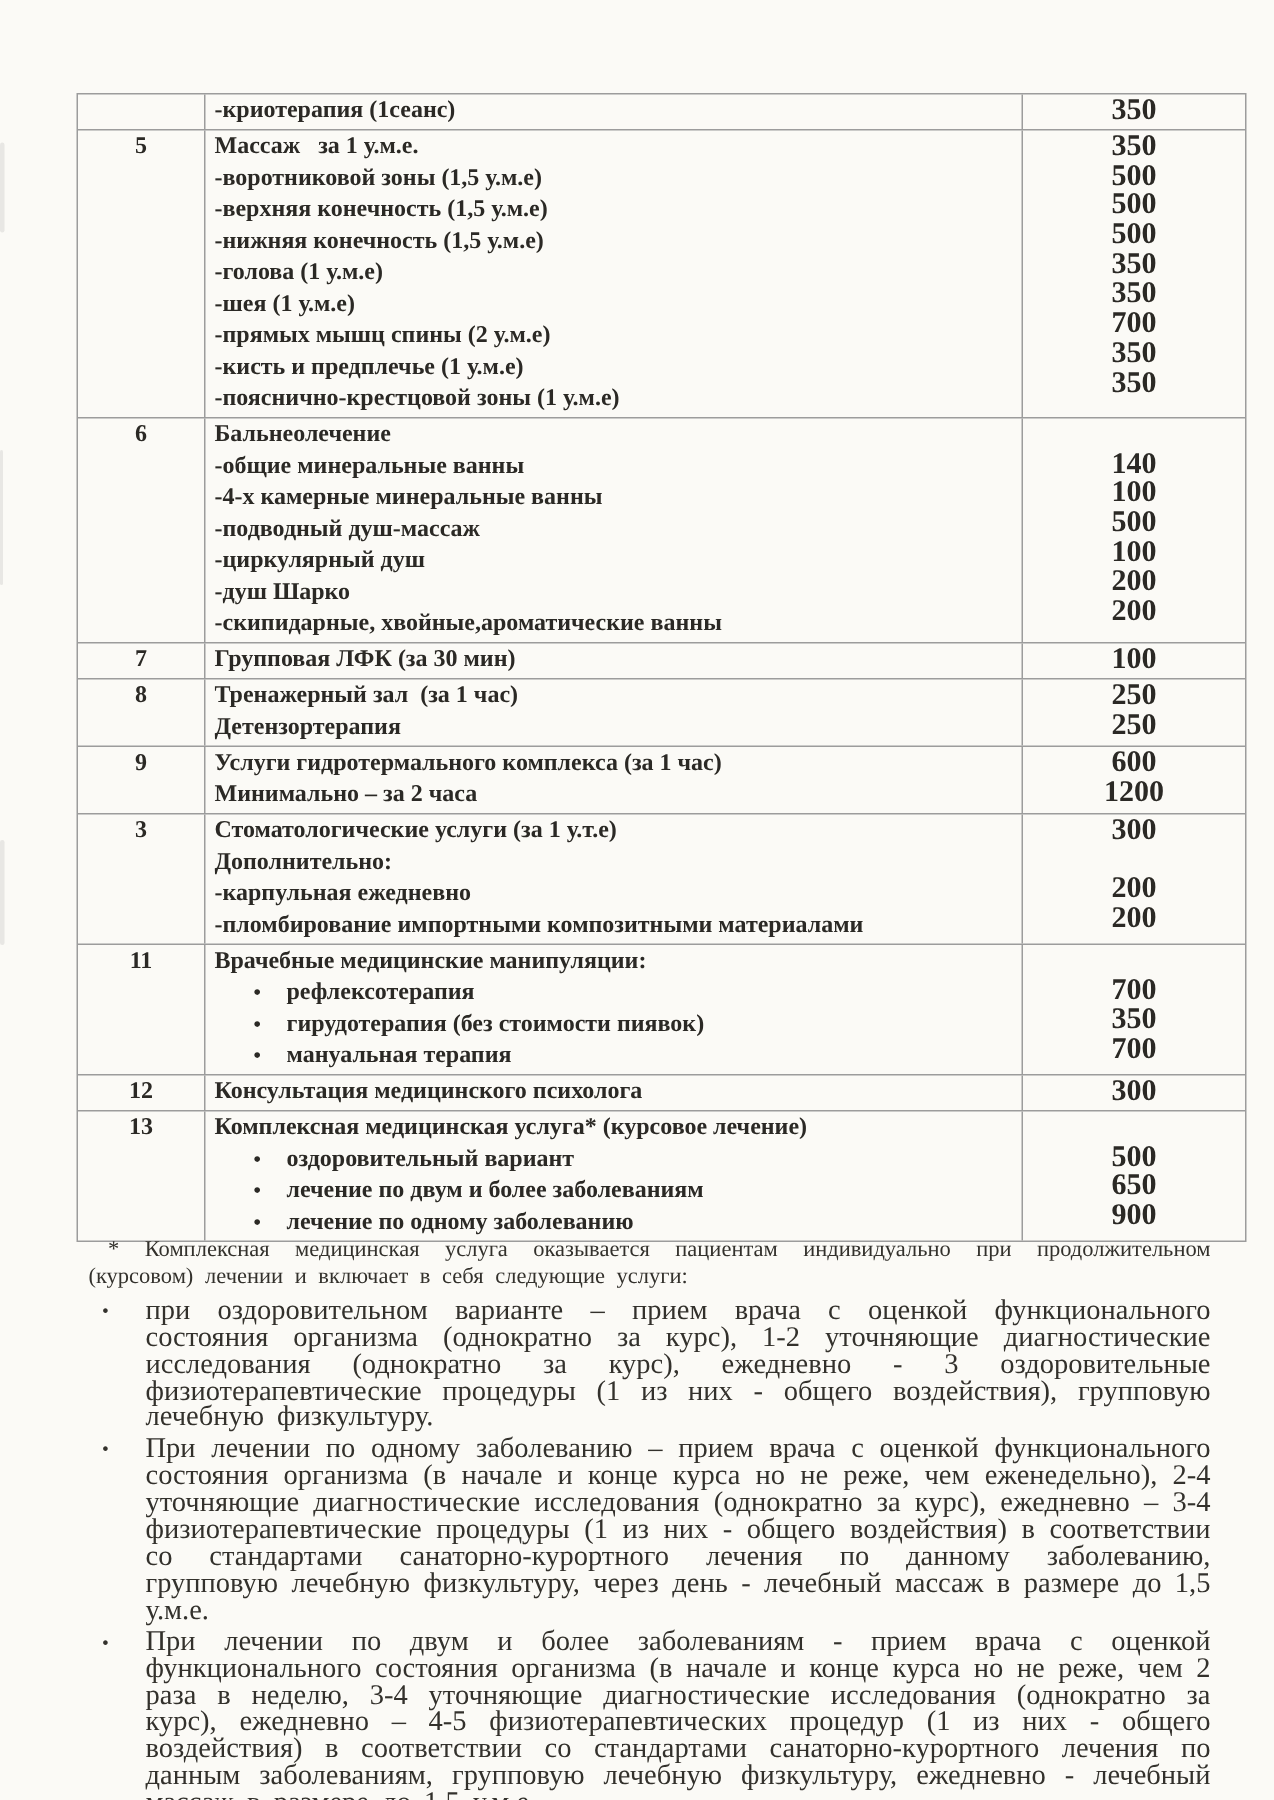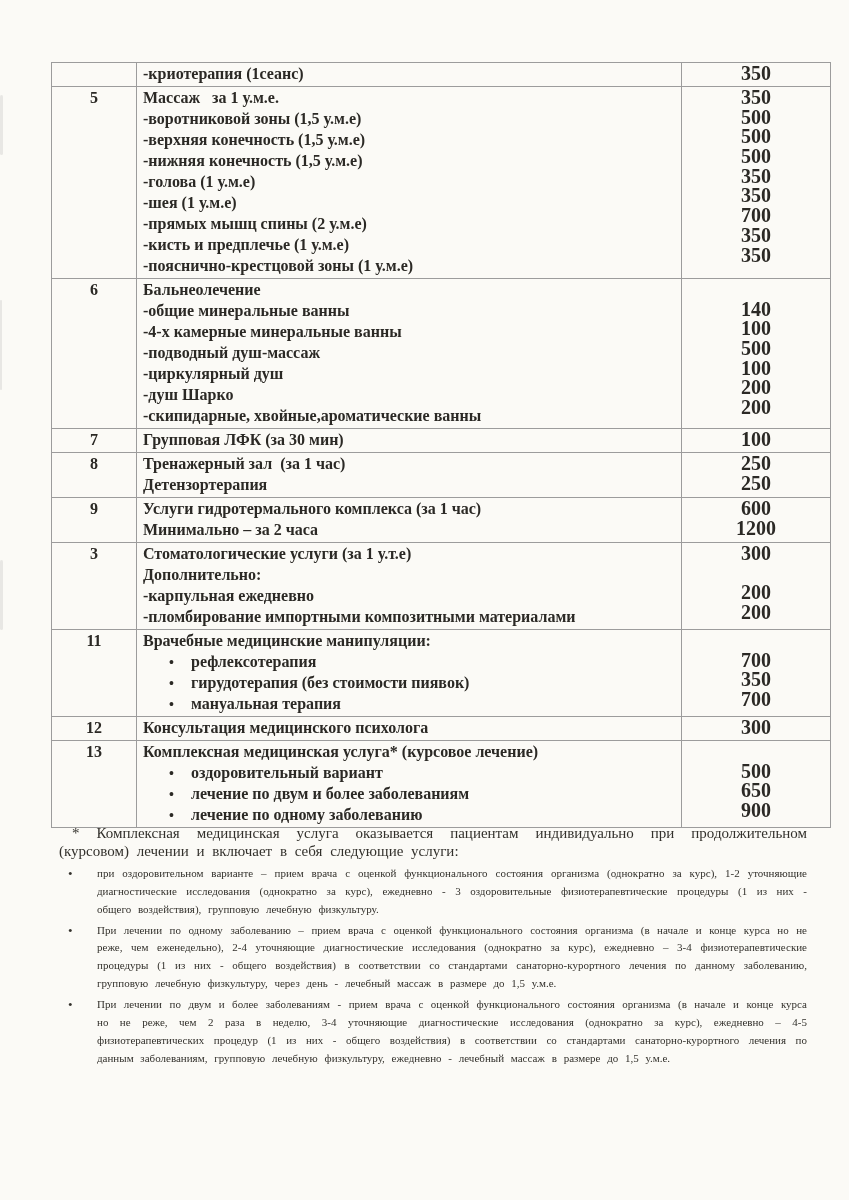--- a/index.html
+++ b/index.html
@@ -65,21 +65,21 @@
     color:var(--ink-soft);
   }
   .fn-intro{
     margin:0 0 4px 0;
     font-size:15px;line-height:17.9px;
     text-align:justify;text-indent:13px;word-spacing:4px;
   }
   .fn-item{display:grid;grid-template-columns:38px 1fr;margin-bottom:3px;}
   .fn-marker{font-size:13px;line-height:17.9px;padding-left:9px;}
   .fn-text{
-    font-size:11px;line-height:17.9px;
+    font-size:19px;line-height:17.9px;
     text-align:justify;word-spacing:4px;margin:0;font-family:Liberation Serif, serif;
   }
 </style>
 </head>
 <body>
 
 <div class="page">
   <span class="scan-artifact a1"></span>
   <span class="scan-artifact a2"></span>
   <span class="scan-artifact a3"></span>

